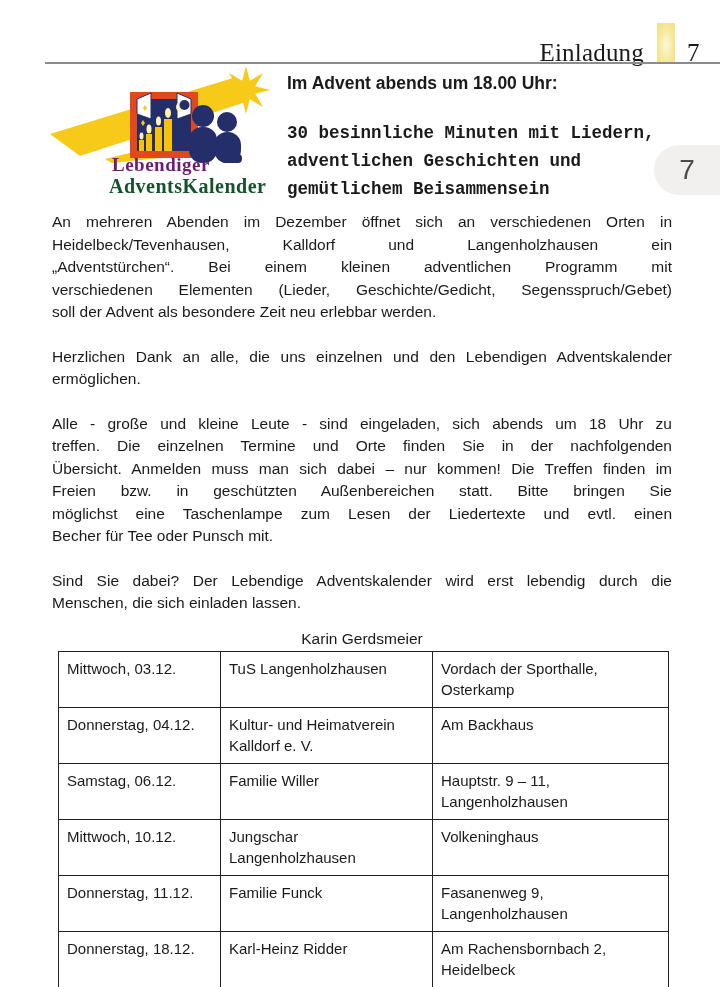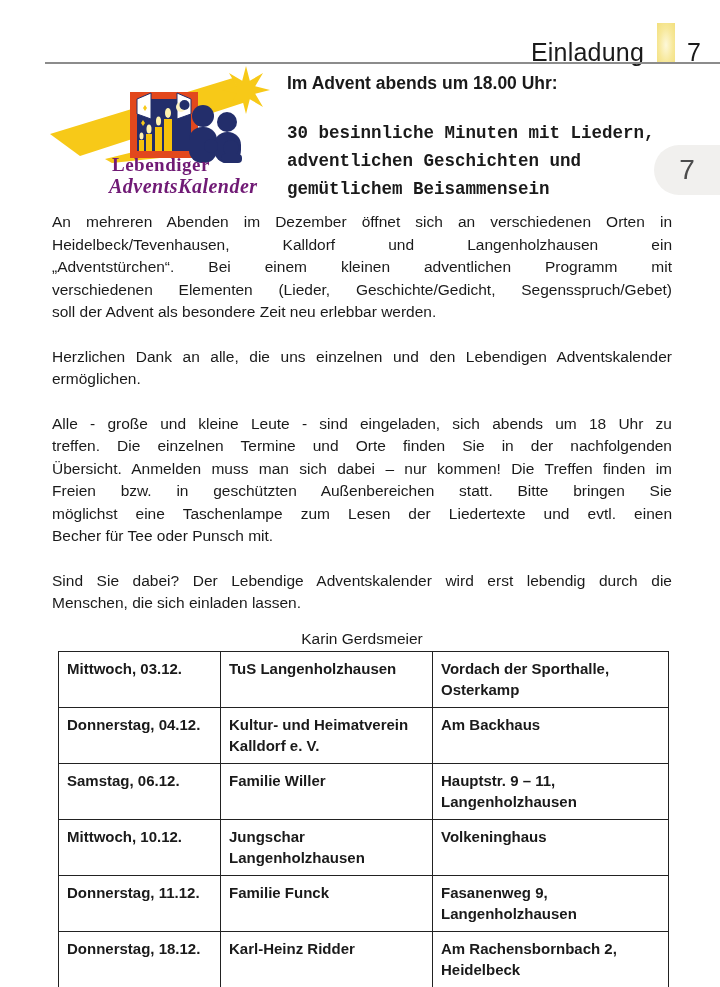--- a/index.html
+++ b/index.html
@@ -1,55 +1,55 @@
 <!DOCTYPE html>
 <html><head>
 <meta charset="utf-8">
 <style>
   html,body{margin:0;padding:0;background:#ffffff;}
   body{width:720px;height:987px;position:relative;overflow:hidden;
        font-family:"Liberation Sans",sans-serif;color:#1a1a1a;}
 
   
-  .hdr{position:absolute;top:28px;left:0;width:720px;height:36px;}
+  .hdr{position:absolute;top:28px;left:0;width:720px;height:36px;font-family:Liberation Serif, serif;}
   .hdr-title{position:absolute;right:76px;bottom:-3px;font-size:25px;letter-spacing:.2px;}
   .hl-rect{position:absolute;left:657px;top:-5px;width:18px;height:40px;
            background:radial-gradient(ellipse at 50% 55%, #fdf8d9 0%, #f7e89a 55%, #f2df7d 100%);}
   .hdr-num{position:absolute;left:687px;bottom:-3px;font-size:25px;}
   .rule{position:absolute;top:62px;left:45px;width:675px;height:2px;background:#8c8c8c;}
 
   
   .badge{position:absolute;right:0;top:145px;width:66px;height:50px;
          background:#f1f0ee;border-radius:25px 0 0 25px;
          display:flex;align-items:center;justify-content:center;}
   .badge span{font-size:28px;color:#4c4c4c;font-family:"Liberation Sans",sans-serif;}
 
   
   .logo{position:absolute;left:50px;top:64px;width:232px;height:140px;}
   .logo svg{position:absolute;left:0;top:0;}
   .logo-t1{position:absolute;left:62px;top:90px;font-family:"Liberation Serif",serif;
            font-weight:bold;font-size:19px;color:#701a75;letter-spacing:.5px;}
   .logo-t2{position:absolute;left:59px;top:111px;font-family:"Liberation Serif",serif;
-           font-weight:bold;font-size:20px;color:#701a75;letter-spacing:.5px;font-style:italic;}
+           font-weight:bold;font-size:20px;color:#14532d;letter-spacing:.5px;}
 
   
   .intro{position:absolute;left:287px;top:71px;width:420px;font-weight:bold;}
   .intro-time{font-size:17.5px;line-height:24px;margin-bottom:24px;}
   .intro-rest div{font-size:17.5px;line-height:28px;font-family:Liberation Mono, monospace;}
 
   
   .main{position:absolute;left:52px;top:211px;width:620px;}
   .para{margin:0 0 22px 0;}
   .para div{font-size:15.5px;line-height:22.5px;text-align:justify;text-align-last:justify;}
   .para div.last{text-align:left;text-align-last:auto;}
   .para.tight{margin-bottom:14px;}
   .sig{font-size:15.5px;line-height:20px;text-align:center;margin:0 0 2px 0;}
 
   
-  table.sched{border-collapse:collapse;table-layout:fixed;width:610px;margin-left:6px;font-weight:bold;}
+  table.sched{border-collapse:collapse;table-layout:fixed;width:610px;margin-left:6px;}
   table.sched td{border:1.5px solid #222;vertical-align:top;
                  padding:6px 8px 7px 8px;font-size:15px;line-height:21px;
                  white-space:pre-line;}
 </style>
 </head>
 <body>
 
 <div>
 
   <div class="hdr">

